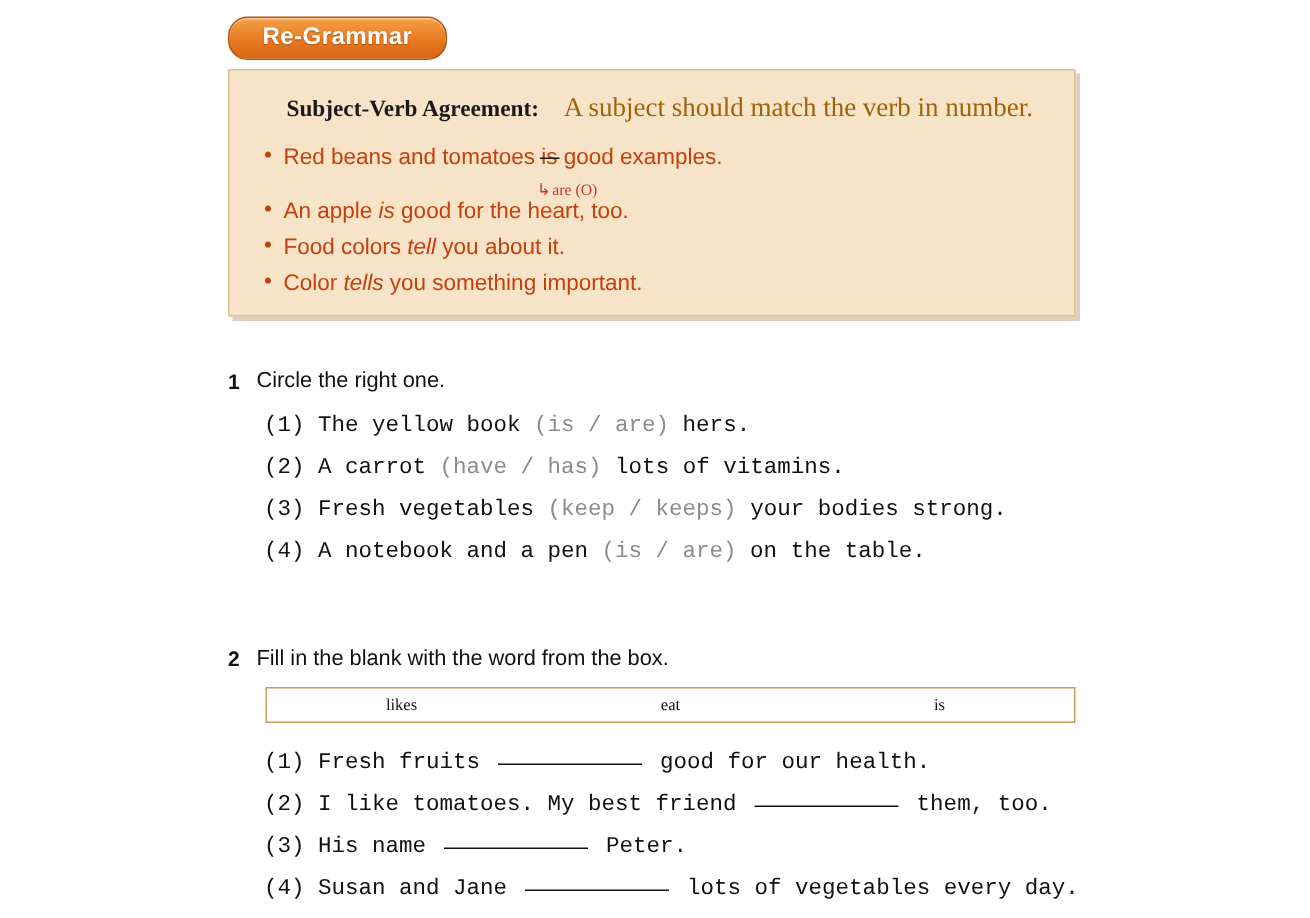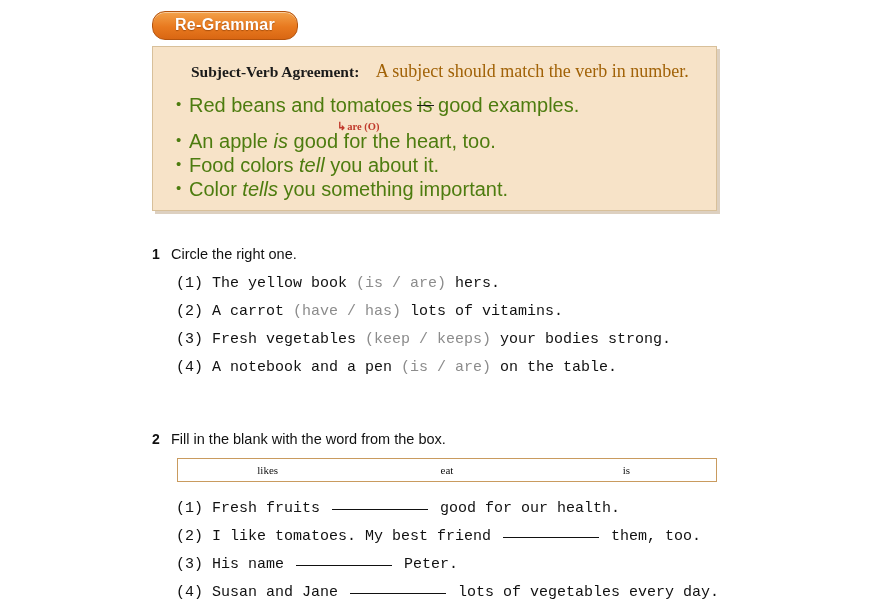--- a/index.html
+++ b/index.html
@@ -66,22 +66,22 @@
     color: #a16207;
     display: inline-block;
     margin-left: 12px;
   }
   .bullets {
     margin-top: 12px;
   }
   .bullet {
     position: relative;
     padding-left: 16px;
-    font-size: 20px;
-    color: #4d7c0f;
+    font-size: 15px;
+    color: #c2410c;
     line-height: 22px;
   }
   .bullet::before {
     content: "•";
     position: absolute;
     left: 3px;
     top: -1px;
     font-size: 15px;
   }
   .bullet.b1 { margin-bottom: 2px; }
@@ -95,27 +95,26 @@
     content: "";
     position: absolute;
     left: -1px;
     right: -1px;
     top: 50%;
     height: 1px;
     background: #1a1a1a;
   }
   .correction {
     position: absolute;
-    left: 184px;
+    left: 205px;
     top: 73px;
     color: #c0392b;
     font-size: 10.5px;
     font-family: "Liberation Serif", serif;
     white-space: nowrap;
-    font-weight: bold;
   }
   .correction .arrow {
     font-size: 11px;
     margin-right: 1px;
   }
   .ital { font-style: italic; }
 
   
   .ex {
     position: absolute;

